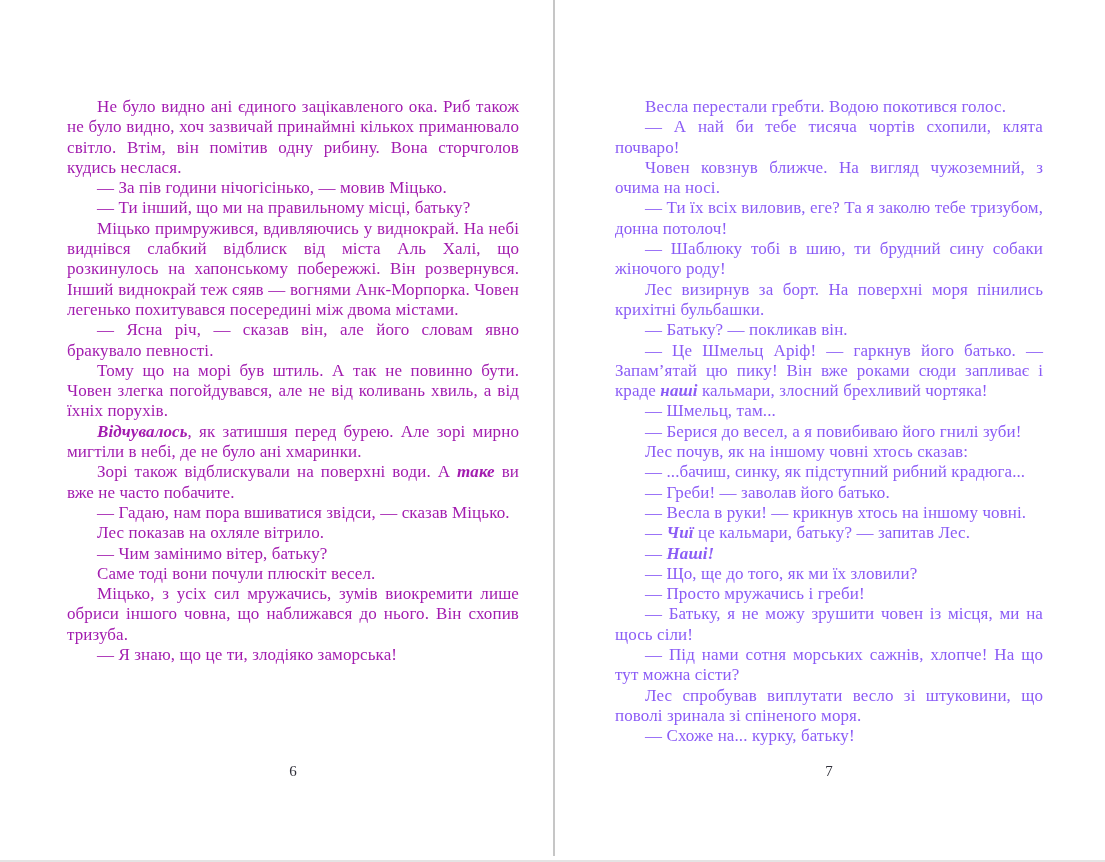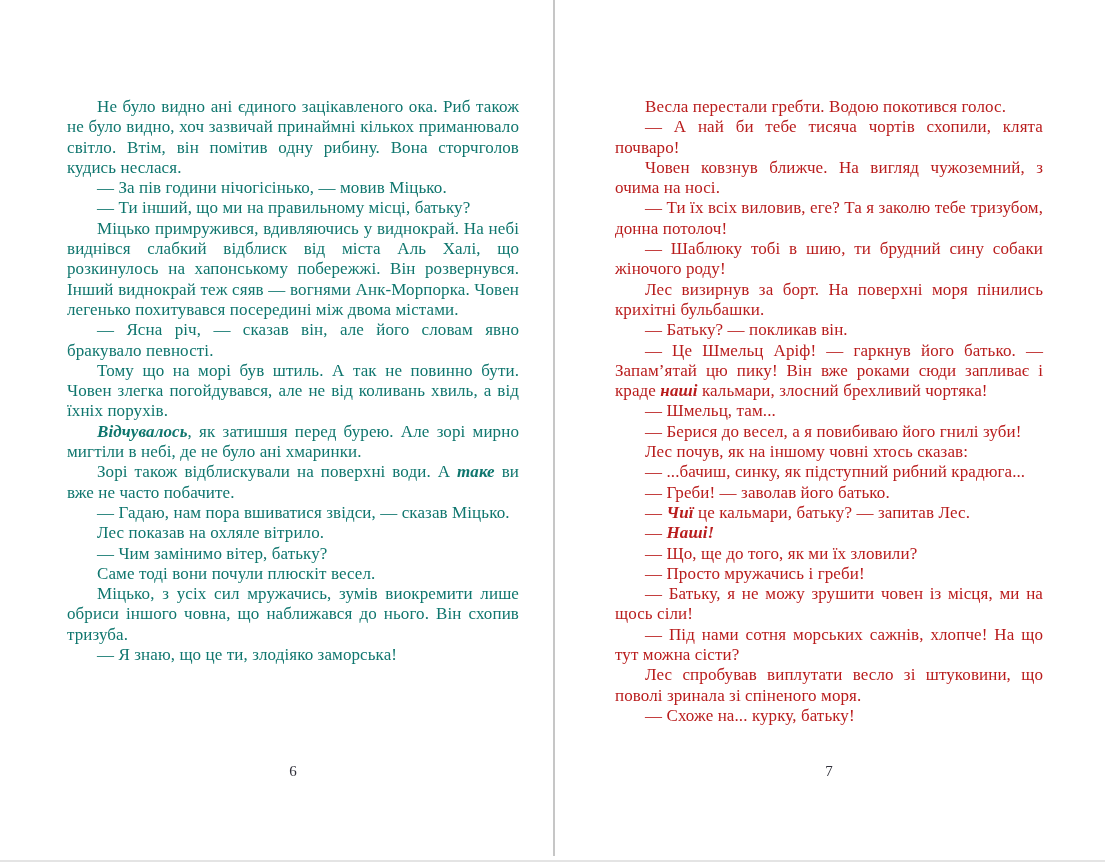--- a/index.html
+++ b/index.html
@@ -54,51 +54,52 @@
     width: 1105px;
     height: 2px;
     background: #e4e4e4;
   }
 </style>
 </head>
 <body>
 
 <div id="spread" style="background: rgb(255, 255, 255);">
 
-  <div id="left-page-text" class="page-text" style="color: #0f766e;">
+  <div id="left-page-text" class="page-text" style="color: #a21caf;">
       <p class="para"><span>Не було видно ані єдиного зацікавленого ока. Риб також не було видно, хоч зазвичай принаймні кількох приманювало світло. Втім, він помітив одну рибину. Вона сторчголов кудись неслася.</span></p>
       <p class="para"><span>— За пів години нічогісінько, — мовив Міцько.</span></p>
       <p class="para"><span>— Ти інший, що ми на правильному місці, батьку?</span></p>
       <p class="para"><span>Міцько примружився, вдивляючись у виднокрай. На небі виднівся слабкий відблиск від міста Аль Халі, що розкинулось на хапонському побережжі. Він розвернувся. Інший виднокрай теж сяяв — вогнями Анк-Морпорка. Човен легенько похитувався посередині між двома містами.</span></p>
       <p class="para"><span>— Ясна річ, — сказав він, але його словам явно бракувало певності.</span></p>
       <p class="para"><span>Тому що на морі був штиль. А так не повинно бути. Човен злегка погойдувався, але не від коливань хвиль, а від їхніх порухів.</span></p>
       <p class="para"><em>Відчувалось</em><span>, як затишшя перед бурею. Але зорі мирно мигтіли в небі, де не було ані хмаринки.</span></p>
       <p class="para"><span>Зорі також відблискували на поверхні води. А </span><em>таке</em><span> ви вже не часто побачите.</span></p>
       <p class="para"><span>— Гадаю, нам пора вшиватися звідси, — сказав Міцько.</span></p>
       <p class="para"><span>Лес показав на охляле вітрило.</span></p>
       <p class="para"><span>— Чим замінимо вітер, батьку?</span></p>
       <p class="para"><span>Саме тоді вони почули плюскіт весел.</span></p>
       <p class="para"><span>Міцько, з усіх сил мружачись, зумів виокремити лише обриси іншого човна, що наближався до нього. Він схопив тризуба.</span></p>
       <p class="para"><span>— Я знаю, що це ти, злодіяко заморська!</span></p>
     </div>
 
-  <div id="right-page-text" class="page-text" style="color: #b91c1c;">
+  <div id="right-page-text" class="page-text" style="color: #8b5cf6;">
       <p class="para"><span>Весла перестали гребти. Водою покотився голос.</span></p>
       <p class="para"><span>— А най би тебе тисяча чортів схопили, клята почваро!</span></p>
       <p class="para"><span>Човен ковзнув ближче. На вигляд чужоземний, з очима на носі.</span></p>
       <p class="para"><span>— Ти їх всіх виловив, еге? Та я заколю тебе тризубом, донна потолоч!</span></p>
       <p class="para"><span>— Шаблюку тобі в шию, ти брудний сину собаки жіночого роду!</span></p>
       <p class="para"><span>Лес визирнув за борт. На поверхні моря пінились крихітні бульбашки.</span></p>
       <p class="para"><span>— Батьку? — покликав він.</span></p>
       <p class="para"><span>— Це Шмельц Аріф! — гаркнув його батько. — Запам’ятай цю пику! Він вже роками сюди запливає і краде </span><em>наші</em><span> кальмари, злосний брехливий чортяка!</span></p>
       <p class="para"><span>— Шмельц, там...</span></p>
       <p class="para"><span>— Берися до весел, а я повибиваю його гнилі зуби!</span></p>
       <p class="para"><span>Лес почув, як на іншому човні хтось сказав:</span></p>
       <p class="para"><span>— ...бачиш, синку, як підступний рибний крадюга...</span></p>
       <p class="para"><span>— Греби! — заволав його батько.</span></p>
+      <p class="para"><span>— Весла в руки! — крикнув хтось на іншому човні.</span></p>
       <p class="para"><span>— </span><em>Чиї</em><span> це кальмари, батьку? — запитав Лес.</span></p>
       <p class="para"><span>— </span><em>Наші!</em></p>
       <p class="para"><span>— Що, ще до того, як ми їх зловили?</span></p>
       <p class="para"><span>— Просто мружачись і греби!</span></p>
       <p class="para"><span>— Батьку, я не можу зрушити човен із місця, ми на щось сіли!</span></p>
       <p class="para"><span>— Під нами сотня морських сажнів, хлопче! На що тут можна сісти?</span></p>
       <p class="para"><span>Лес спробував виплутати весло зі штуковини, що поволі зринала зі спіненого моря.</span></p>
       <p class="para"><span>— Схоже на... курку, батьку!</span></p>
     </div>
 

